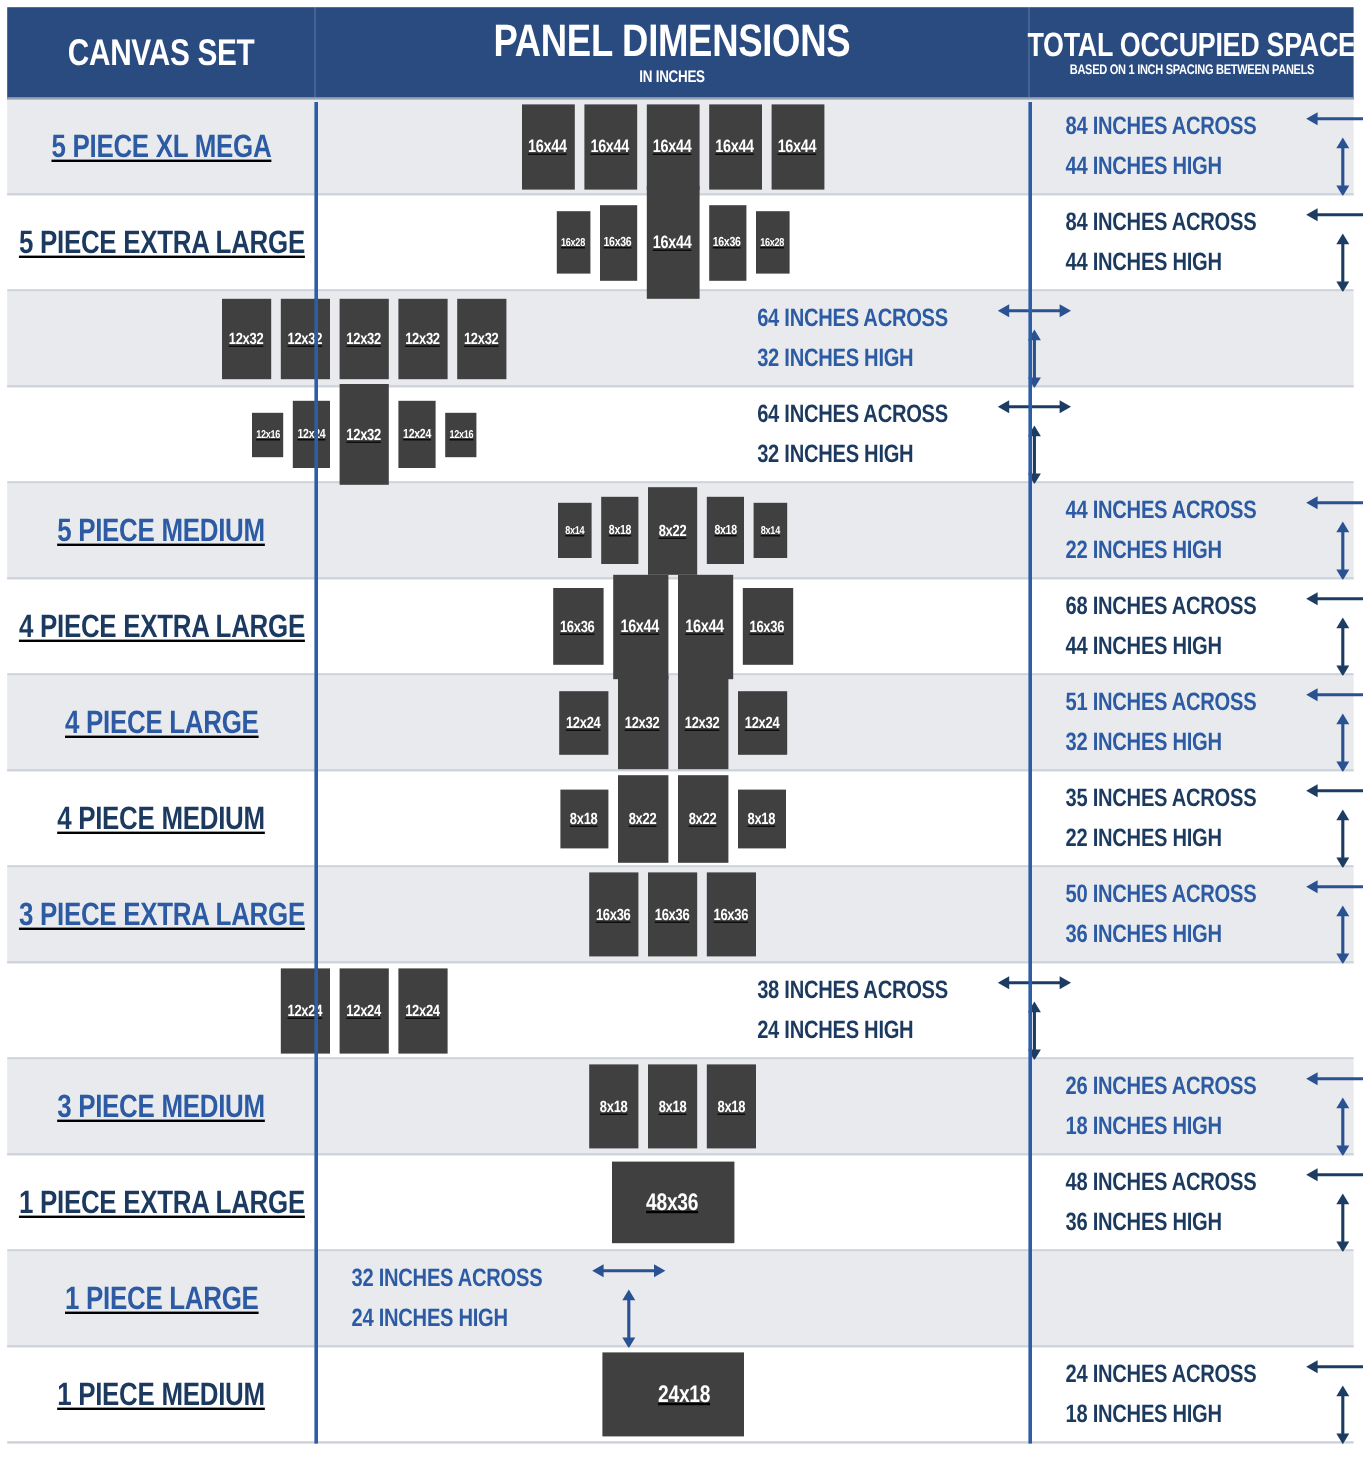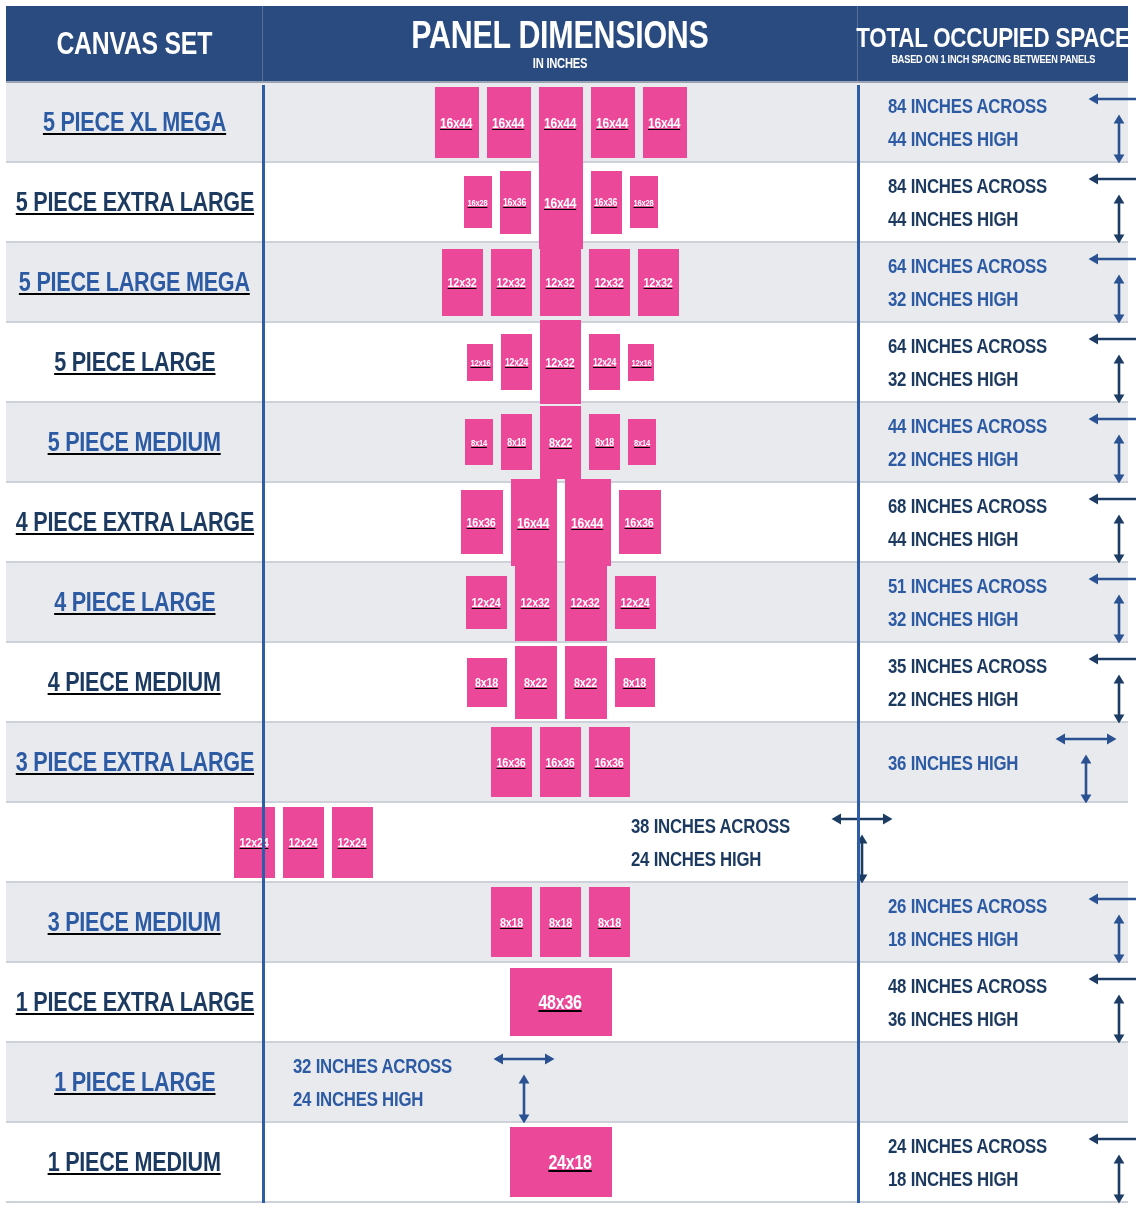--- a/index.html
+++ b/index.html
@@ -45,21 +45,21 @@
     width: 257px; display: flex; align-items: center; justify-content: center;
   }
   .set-label { font-size: 27px; font-weight: bold; }
   .alt  .set-label { color: #2d5ba3; }
   .plain .set-label { color: #1c3a5f; }
   .cell-panels {
     width: 595px; display: flex; align-items: center; justify-content: center;
     gap: 8px; overflow: visible;
   }
   .panel {
-    background: #ec4899; color: #ffffff;
+    background: #404040; color: #ffffff;
     display: flex; align-items: center; justify-content: center;
     flex: none; z-index: 2;
   }
   .plabel { font-weight: bold; }
   .cell-space {
     width: 270px; display: flex; align-items: center;
     padding-left: 30px;
   }
   .space-text { flex: 1; }
   .space-line { font-size: 21px; font-weight: bold; line-height: 33px; }
@@ -171,23 +171,20 @@
         <svg width="14" height="52" viewBox="0 0 14 52">
           <path d="M7 9 V43" stroke="currentColor" stroke-width="2.6" fill="none"></path>
           <path d="M1.6 10.5 L7 1.5 L12.4 10.5 Z" fill="currentColor"></path>
           <path d="M1.6 41.5 L7 50.5 L12.4 41.5 Z" fill="currentColor"></path>
         </svg>
       </div>
     </div>
   </div>
 
   <div class="row alt">
-    <div class="cell-set">
-      <span class="set-label cond">5 PIECE LARGE MEGA</span>
-    </div>
     <div class="cell-panels">
           <div class="panel" style="width: 41px; height: 67px;">
             <span class="cond plabel" style="font-size: 13.5px;">12x32</span>
           </div>
           <div class="panel" style="width: 41px; height: 67px;">
             <span class="cond plabel" style="font-size: 13.5px;">12x32</span>
           </div>
           <div class="panel" style="width: 41px; height: 67px;">
             <span class="cond plabel" style="font-size: 13.5px;">12x32</span>
           </div>
@@ -212,23 +209,20 @@
         <svg width="14" height="52" viewBox="0 0 14 52">
           <path d="M7 9 V43" stroke="currentColor" stroke-width="2.6" fill="none"></path>
           <path d="M1.6 10.5 L7 1.5 L12.4 10.5 Z" fill="currentColor"></path>
           <path d="M1.6 41.5 L7 50.5 L12.4 41.5 Z" fill="currentColor"></path>
         </svg>
       </div>
     </div>
   </div>
 
   <div class="row plain">
-    <div class="cell-set">
-      <span class="set-label cond">5 PIECE LARGE</span>
-    </div>
     <div class="cell-panels">
           <div class="panel" style="width: 26px; height: 37px;">
             <span class="cond plabel" style="font-size: 9.5px;">12x16</span>
           </div>
           <div class="panel" style="width: 31px; height: 56px;">
             <span class="cond plabel" style="font-size: 11px;">12x24</span>
           </div>
           <div class="panel" style="width: 41px; height: 84px;">
             <span class="cond plabel" style="font-size: 13.5px;">12x32</span>
           </div>
@@ -424,20 +418,21 @@
           </div>
           <div class="panel" style="width: 41px; height: 70px;">
             <span class="cond plabel" style="font-size: 13.5px;">16x36</span>
           </div>
           <div class="panel" style="width: 41px; height: 70px;">
             <span class="cond plabel" style="font-size: 13.5px;">16x36</span>
           </div>
         </div>
     <div class="cell-space">
       <div class="space-text">
+        <div class="space-line"><span class="cond cond-l">50 INCHES ACROSS</span></div>
         <div class="space-line"><span class="cond cond-l">36 INCHES HIGH</span></div>
       </div>
       <div class="arrows">
         <svg width="64" height="14" viewBox="0 0 64 14">
           <path d="M9 7 H55" stroke="currentColor" stroke-width="2.6" fill="none"></path>
           <path d="M11 1.6 L1.5 7 L11 12.4 Z" fill="currentColor"></path>
           <path d="M53 1.6 L62.5 7 L53 12.4 Z" fill="currentColor"></path>
         </svg>
         <svg width="14" height="52" viewBox="0 0 14 52">
           <path d="M7 9 V43" stroke="currentColor" stroke-width="2.6" fill="none"></path>
@@ -566,21 +561,21 @@
         </svg>
       </div>
     </div>
   </div>
 
   <div class="row plain">
     <div class="cell-set">
       <span class="set-label cond">1 PIECE MEDIUM</span>
     </div>
     <div class="cell-panels">
-          <div class="panel" style="width: 102px; height: 70px; padding-left: 19px;">
+          <div class="panel" style="width: 118px; height: 70px; padding-left: 19px;">
             <span class="cond plabel" style="font-size: 20px;">24x18</span>
           </div>
         </div>
     <div class="cell-space">
       <div class="space-text">
         <div class="space-line"><span class="cond cond-l">24 INCHES ACROSS</span></div>
         <div class="space-line"><span class="cond cond-l">18 INCHES HIGH</span></div>
       </div>
       <div class="arrows">
         <svg width="64" height="14" viewBox="0 0 64 14">

